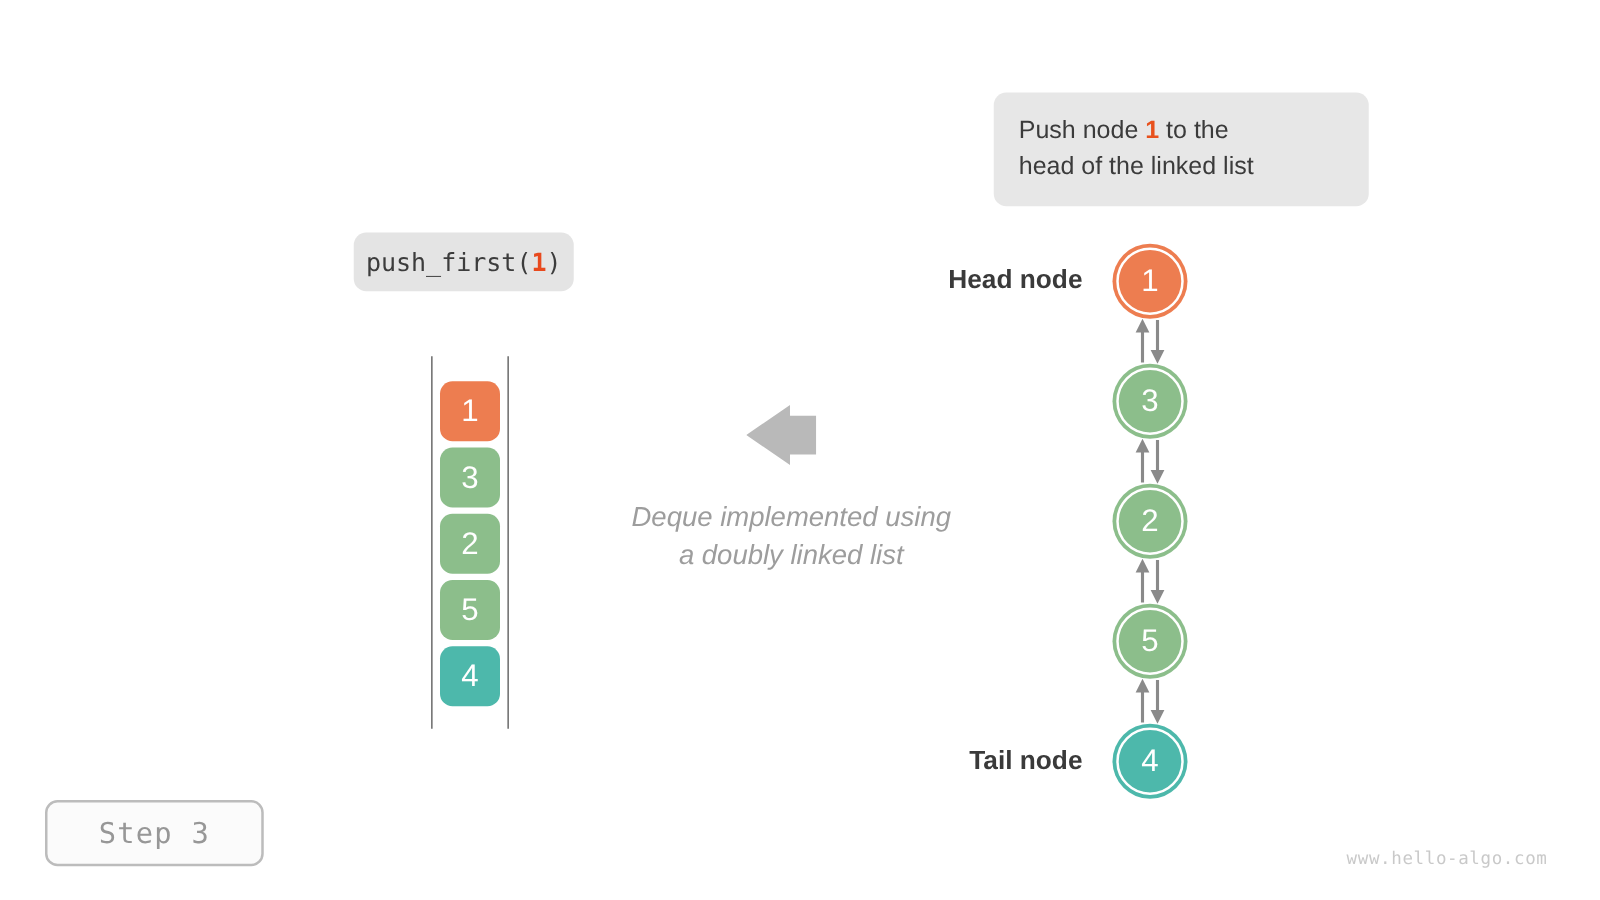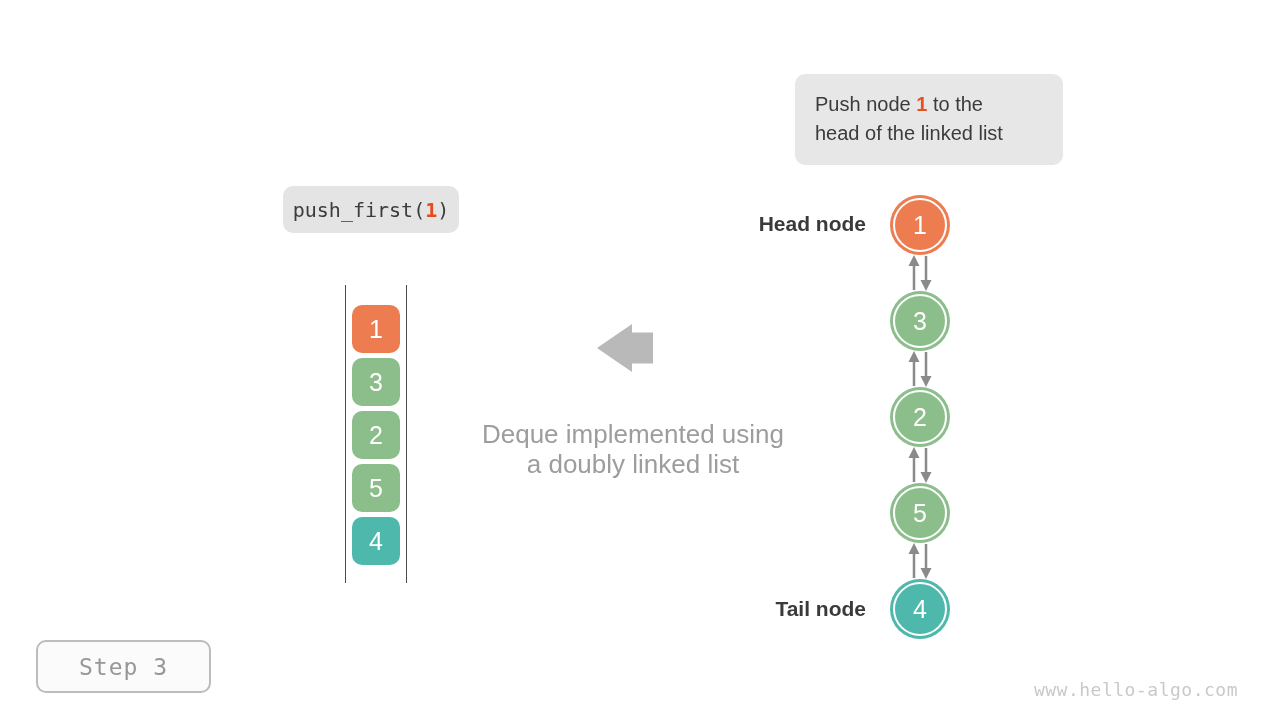--- a/index.html
+++ b/index.html
@@ -8,21 +8,21 @@
     background: #ffffff;
     font-family: "Liberation Sans", sans-serif;
     position: relative;
     overflow: hidden;
   }
   .canvas { position: absolute; inset: 0; }
 
   
   .instruction-box {
     position: absolute; left: 795px; top: 74px;
-    width: 268px; height: 91px;
+    width: 300px; height: 91px;
     background: #e7e7e7; border-radius: 10px;
     padding: 16px 12px 0 20px;
     font-size: 20px; line-height: 29px; color: #3b3b3b;
   }
   .hl { font-weight: 700; }
 
   
   .code-box {
     position: absolute; left: 283px; top: 186px;
     width: 176px; height: 47px;
@@ -44,22 +44,22 @@
   .sq {
     width: 48px; height: 48px; border-radius: 10px;
     margin: 0 auto 5px auto;
     display: flex; align-items: center; justify-content: center;
     color: #ffffff; font-size: 25px;
   }
 
   
   .block-arrow { position: absolute; left: 597px; top: 324px; width: 56px; height: 48px; }
   .caption {
-    position: absolute; left: 478px; top: 419px; width: 310px;
-    text-align: center; font-size: 26px; line-height: 30px; color: #9d9d9d;
+    position: absolute; left: 478px; top: 399px; width: 310px;
+    text-align: center; font-size: 22px; line-height: 30px; color: #9d9d9d; font-style: italic;
   }
 
   
   .ll-column {
     position: absolute; left: 890px; top: 195px; width: 60px;
     display: flex; flex-direction: column; align-items: center;
   }
   .node {
     width: 54px; height: 54px; border-radius: 50%;
     border: 2px solid #ffffff;
@@ -85,21 +85,21 @@
     background: #fbfbfb; border: 2px solid #bcbcbc; border-radius: 10px;
     display: flex; align-items: center; justify-content: center;
     font-family: "DejaVu Sans Mono", monospace;
     font-size: 23px; color: #979797; letter-spacing: 1px; white-space: pre;
   }
 
   
   .watermark {
     position: absolute; right: 42px; top: 679px;
     font-family: "DejaVu Sans Mono", monospace;
-    font-size: 18px; color: #c9c9c9; letter-spacing: 0.5px;
+    font-size: 14px; color: #c9c9c9; letter-spacing: 0.5px;
   }
 </style>
 </head>
 <body>
 
 <div class="canvas">
 
   <div class="instruction-box">
     <div><span>Push node</span> <span class="hl" style="color: rgb(232, 81, 29);">1</span> <span>to the</span></div>
     <div>head of the linked list</div>

